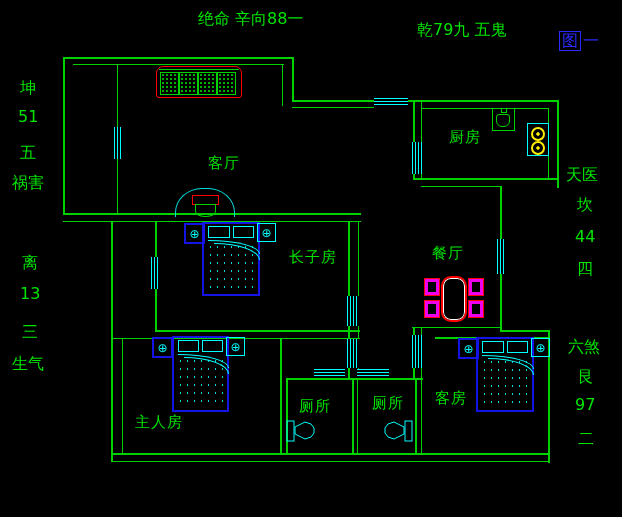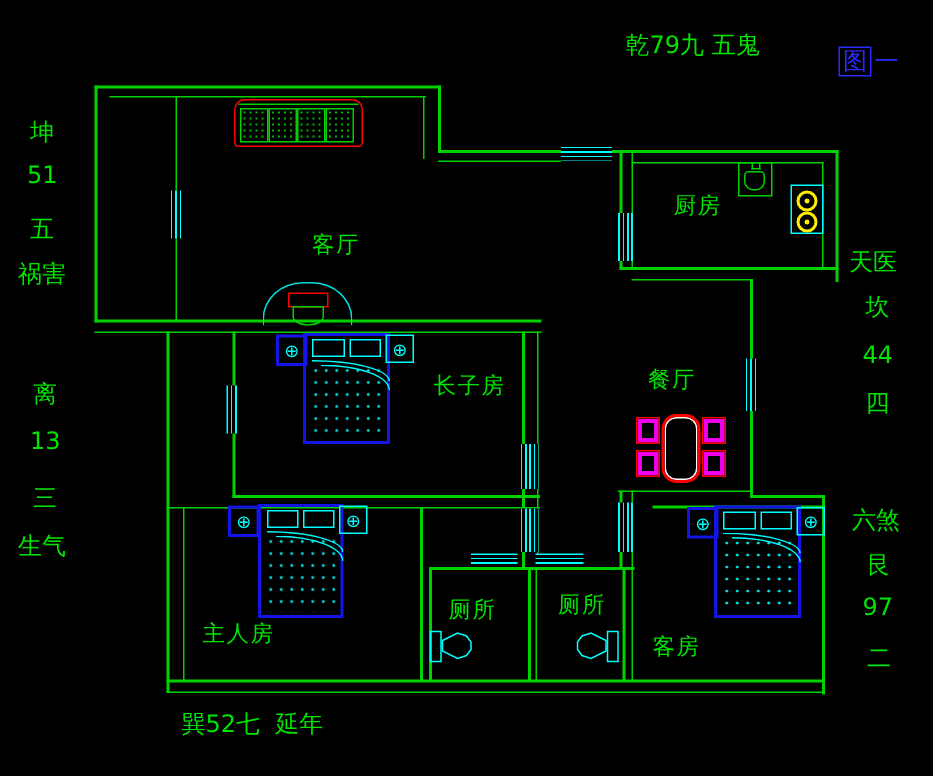--- a/index.html
+++ b/index.html
@@ -52,20 +52,21 @@
   .stove{position:absolute;left:527px;top:123px;width:20px;height:31px;border:1px solid #00ffff;z-index:3;}
   .burner{position:absolute;left:3px;width:10px;height:10px;border:2px solid #ffee00;border-radius:50%;
         background:radial-gradient(circle,#ffee00 1.5px,transparent 1.8px);}
   .toilet{position:absolute;z-index:3;}
 </style>
 </head>
 <body>
 
 <div id="plan">
 
+  <span class="t" style="left:198px;top:11px">绝命 辛向88一</span>
   <span class="t" style="left:417px;top:22px">乾79九 五鬼</span>
   <span class="fig" style="left:559px;top:31px">
     <span class="figbox">图</span>
       <span>一</span>
   </span>
 
   <span class="t" style="left:20px;top:80px">坤</span>
   <span class="t" style="left:18px;top:109px">51</span>
   <span class="t" style="left:20px;top:145px">五</span>
   <span class="t" style="left:12px;top:175px">祸害</span>
@@ -78,30 +79,29 @@
   <span class="t" style="left:566px;top:167px">天医</span>
   <span class="t" style="left:577px;top:197px">坎</span>
   <span class="t" style="left:575px;top:229px">44</span>
   <span class="t" style="left:577px;top:261px">四</span>
 
   <span class="t" style="left:568px;top:339px">六煞</span>
   <span class="t" style="left:578px;top:369px">艮</span>
   <span class="t" style="left:575px;top:397px">97</span>
   <span class="t" style="left:578px;top:431px">二</span>
 
-  <span class="t" style="left:121px;top:475px">巽52七  延年</span>
 
   <span class="t room" style="left:208px;top:156px">客厅</span>
   <span class="t room" style="left:449px;top:130px">厨房</span>
   <span class="t room" style="left:432px;top:246px">餐厅</span>
   <span class="t room" style="left:289px;top:250px">长子房</span>
   <span class="t room" style="left:135px;top:415px">主人房</span>
   <span class="t room" style="left:299px;top:399px">厕所</span>
   <span class="t room" style="left:372px;top:396px">厕所</span>
-  <span class="t room" style="left:435px;top:424px">客房</span>
+  <span class="t room" style="left:435px;top:391px">客房</span>
 
   <div class="sofa">
     <div class="back"></div>
     <div class="seat" style="left:3px"></div>
     <div class="seat" style="left:22px"></div>
     <div class="seat" style="left:41px"></div>
     <div class="seat" style="left:60px"></div>
   </div>
   <div class="tv">
     <div class="tvred"></div>

